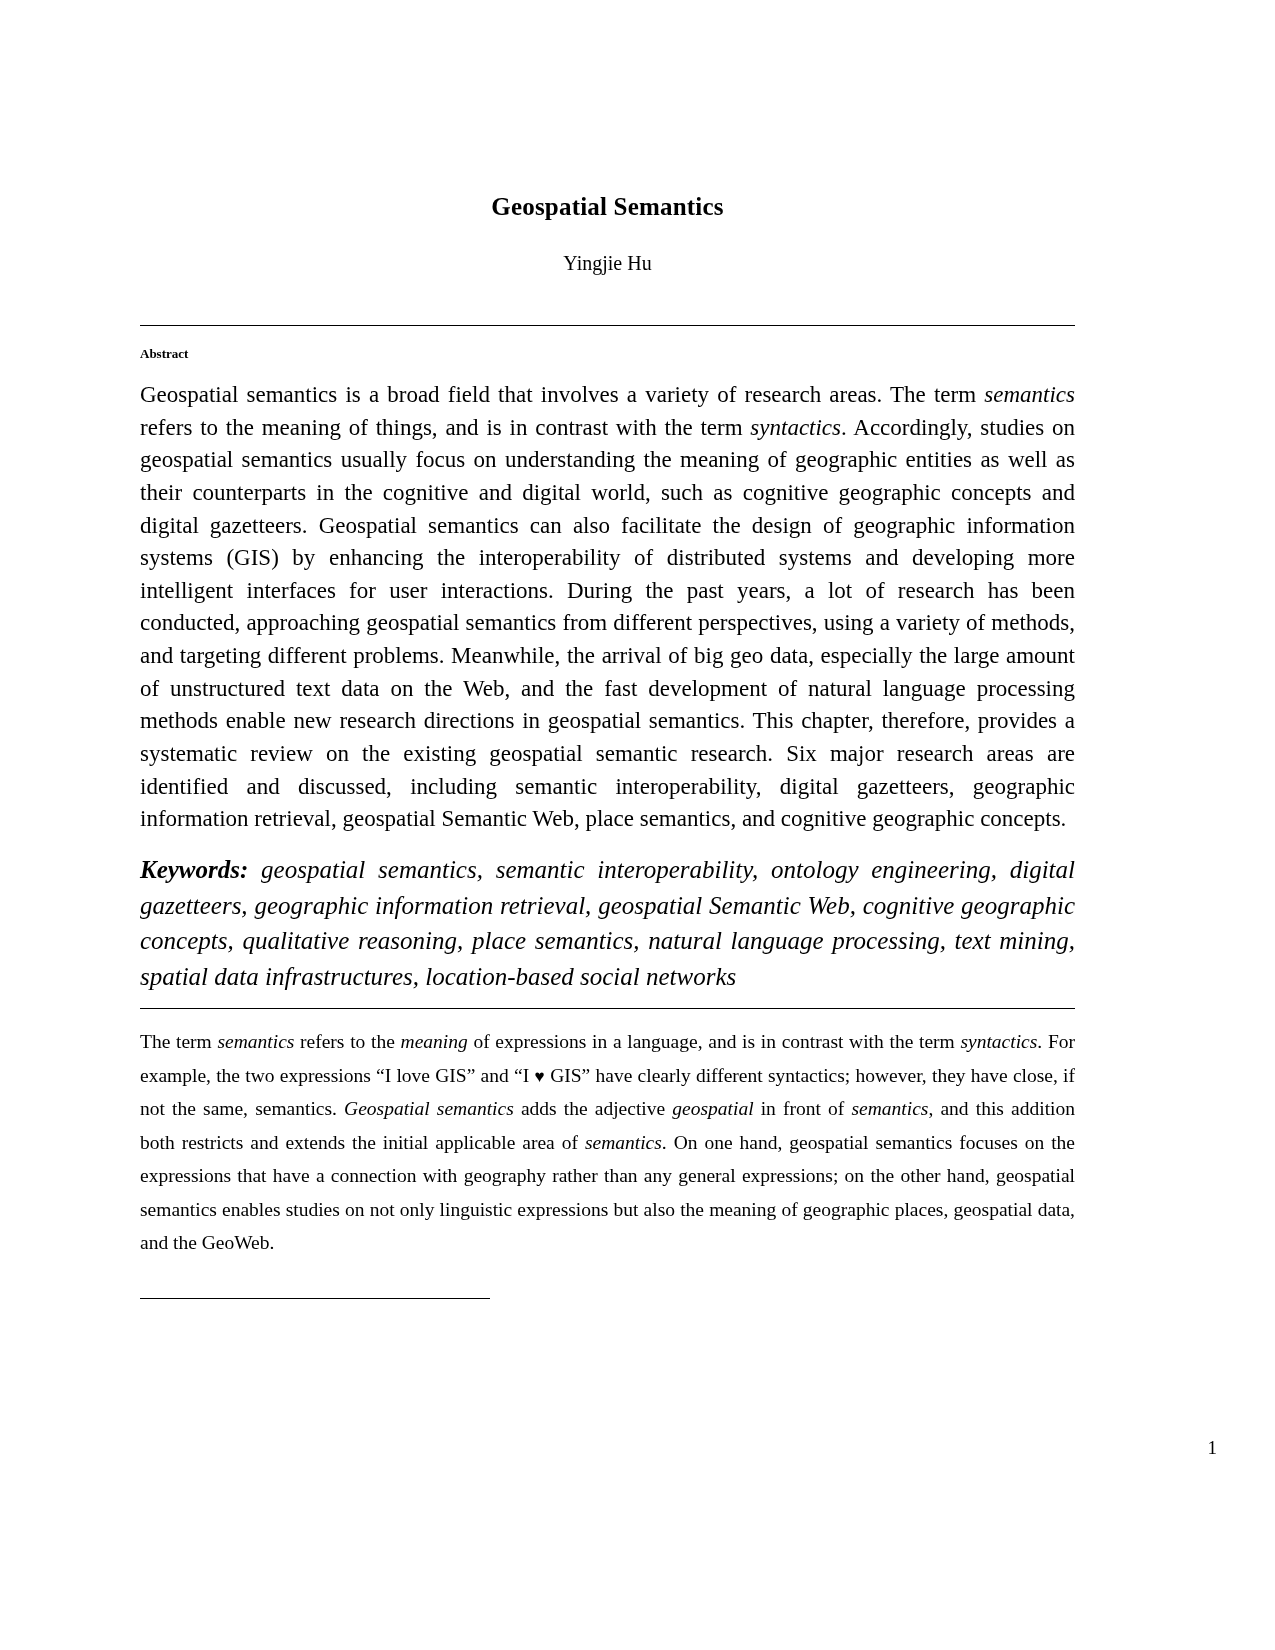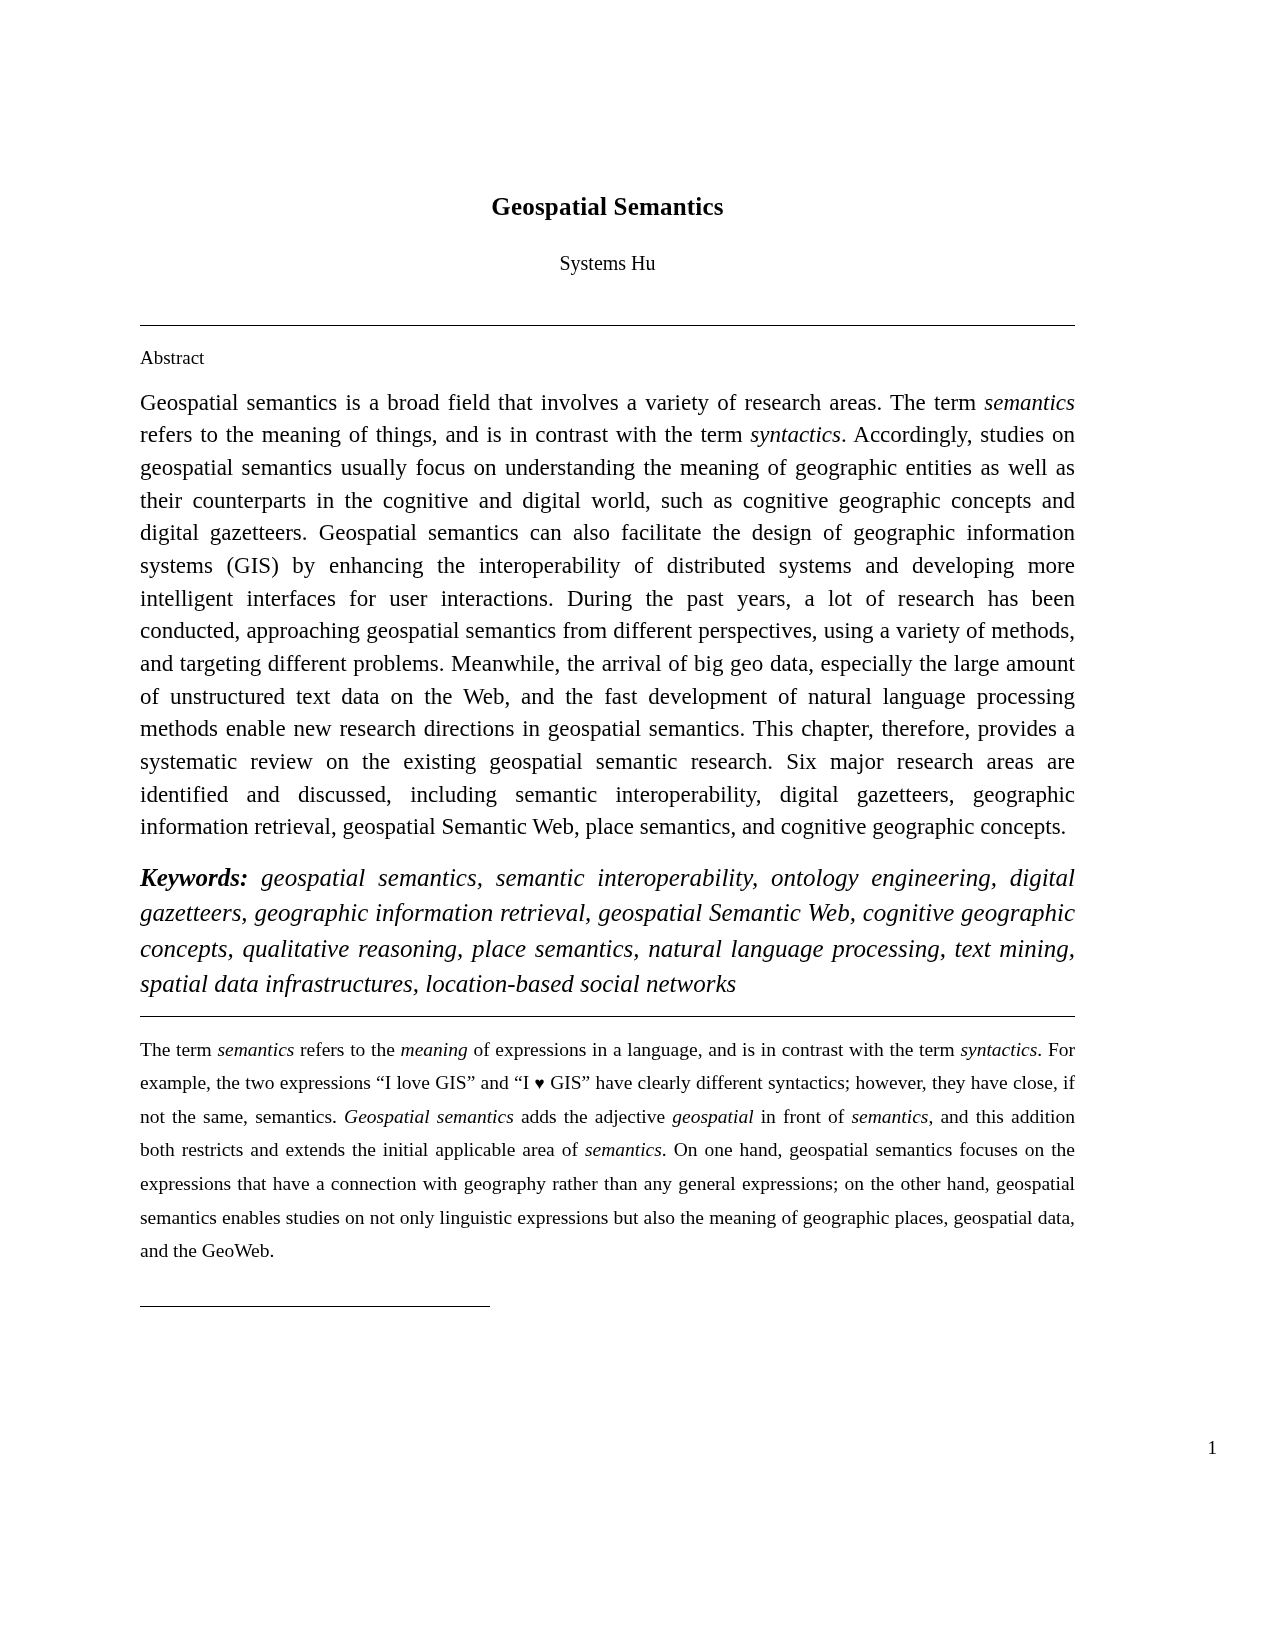--- a/index.html
+++ b/index.html
@@ -64,22 +64,22 @@
     width: 935px;
   }
   .footnote-rule {
     border: none;
     border-top: 1.6px solid #000;
     margin: 38px 0 0 0;
     width: 350px;
   }
   
   .section-heading {
-    font-size: 19px;
-    font-weight: normal;
+    font-size: 13px;
+    font-weight: bold;
     margin: 0;
     padding-top: 20px;
     line-height: 1.3;
   }
   .abstract-body {
     font-size: 23px;
     line-height: 1.42;
     text-align: justify;
     margin: 0;
     padding-top: 16px;
@@ -143,21 +143,21 @@
 </style>
 </head>
 <body>
 
 <div class="page">
 
   <div class="content">
 
     <h1 class="doc-title">Geospatial Semantics</h1>
 
-    <p class="doc-author">Systems Hu</p>
+    <p class="doc-author">Yingjie Hu</p>
 
 
     <hr class="rule-top">
 
     <h2 class="section-heading">Abstract</h2>
 
     <p class="abstract-body"><span>Geospatial semantics is a broad field that involves a variety of research areas. The term </span><em>semantics</em><span> refers to the meaning of things, and is in contrast with the term </span><em>syntactics</em><span>. Accordingly, studies on geospatial semantics usually focus on understanding the meaning of geographic entities as well as their counterparts in the cognitive and digital world, such as cognitive geographic concepts and digital gazetteers. Geospatial semantics can also facilitate the design of geographic information systems (GIS) by enhancing the interoperability of distributed systems and developing more intelligent interfaces for user interactions. During the past years, a lot of research has been conducted, approaching geospatial semantics from different perspectives, using a variety of methods, and targeting different problems. Meanwhile, the arrival of big geo data, especially the large amount of unstructured text data on the Web, and the fast development of natural language processing methods enable new research directions in geospatial semantics. This chapter, therefore, provides a systematic review on the existing geospatial semantic research. Six major research areas are identified and discussed, including semantic interoperability, digital gazetteers, geographic information retrieval, geospatial Semantic Web, place semantics, and cognitive geographic concepts.</span></p>
 
     <p class="keywords"><span class="keywords-label">Keywords:</span><span> geospatial semantics, semantic interoperability, ontology engineering, digital gazetteers, geographic information retrieval, geospatial Semantic Web, cognitive geographic concepts, qualitative reasoning, place semantics, natural language processing, text mining, spatial data infrastructures, location-based social networks</span></p>
 

